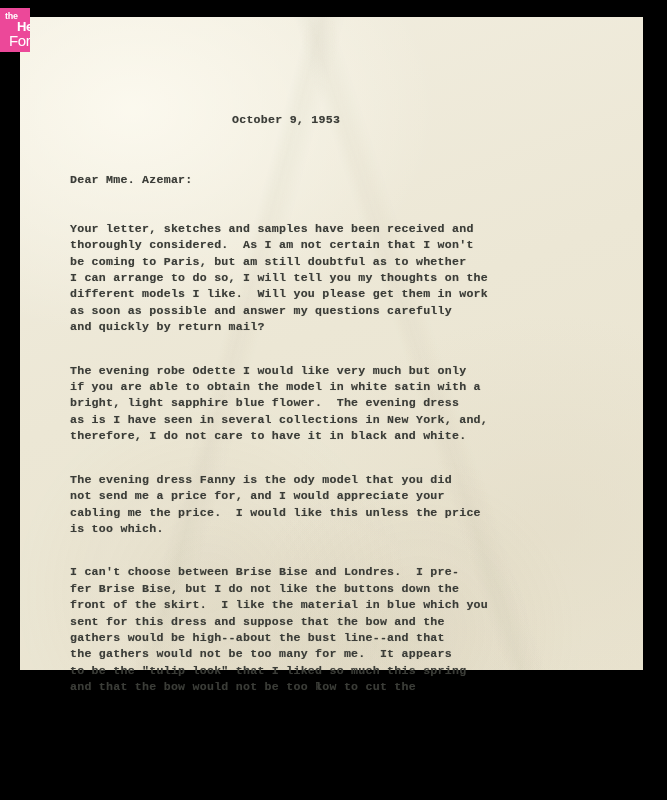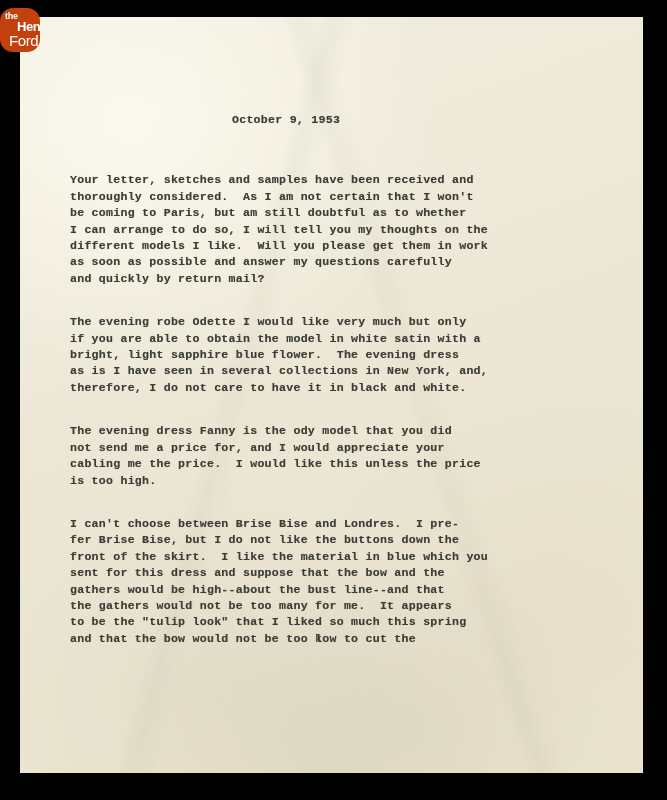--- a/index.html
+++ b/index.html
@@ -20,21 +20,21 @@
     height: 800px;
     background: #000000;
   }
 
   
   #paper-sheet {
     position: absolute;
     left: 20px;
     top: 17px;
     width: 623px;
-    height: 756px;
+    height: 653px;
     background: #efeada;
     background-image:
       radial-gradient(ellipse 70% 50% at 18% 14%, rgba(255,253,244,0.75), rgba(255,255,255,0) 70%),
       radial-gradient(ellipse 60% 45% at 85% 78%, rgba(226,219,198,0.55), rgba(255,255,255,0) 72%),
       radial-gradient(ellipse 50% 40% at 50% 100%, rgba(222,215,193,0.5), rgba(255,255,255,0) 70%),
       linear-gradient(160deg, #f2eee0 0%, #ece7d5 48%, #e9e3cf 100%);
     box-shadow: 0 0 2px rgba(0,0,0,0.55);
   }
 
   
@@ -48,27 +48,26 @@
       radial-gradient(circle at 30% 88%, rgba(150,140,110,0.09), rgba(255,255,255,0) 28%),
       radial-gradient(circle at 64% 94%, rgba(150,140,110,0.08), rgba(255,255,255,0) 24%);
     opacity: 0.9;
   }
 
   
   #logo-badge {
     position: absolute;
     left: 0px;
     top: 8px;
-    width: 40px;
+    width: 30px;
     height: 44px;
-    background: #c2410c;
+    background: #ec4899;
     color: #ffffff;
     z-index: 5;
     overflow: hidden;
-    border-radius: 13px;
   }
   #logo-badge .logo-the {
     position: absolute;
     left: 5px;
     top: 4px;
     font-size: 9px;
     font-weight: 700;
     letter-spacing: -0.2px;
     line-height: 1;
     font-family: "Liberation Sans", sans-serif;
@@ -145,39 +144,40 @@
 
 <div id="scan-frame">
 
   <div id="paper-sheet">
     <div id="paper-grain"></div>
 
     <div id="letter-body">
 
       <div id="date-line">October 9, 1953</div>
 
+      <div id="salutation">Dear Mme. Azemar:</div>
 
       <p class="letter-paragraph">Your letter, sketches and samples have been received and
 thoroughly considered.  As I am not certain that I won't
 be coming to Paris, but am still doubtful as to whether
 I can arrange to do so, I will tell you my thoughts on the
 different models I like.  Will you please get them in work
 as soon as possible and answer my questions carefully
 and quickly by return mail?</p>
 
       <p class="letter-paragraph">The evening robe Odette I would like very much but only
 if you are able to obtain the model in white satin with a
 bright, light sapphire blue flower.  The evening dress
 as is I have seen in several collections in New York, and,
 therefore, I do not care to have it in black and white.</p>
 
       <p class="letter-paragraph">The evening dress Fanny is the ody model that you did
 not send me a price for, and I would appreciate your
 cabling me the price.  I would like this unless the price
-is too high.</p>
+is too which.</p>
 
       <p class="letter-paragraph"><span>I can't choose between Brise Bise and Londres.  I pre-
 fer Brise Bise, but I do not like the buttons down the
 front of the skirt.  I like the material in blue which you
 sent for this dress and suppose that the bow and the
 gathers would be high--about the bust line--and that
 the gathers would not be too many for me.  It appears
 to be the "tulip look" that I liked so much this spring</span>
 <span>and that the bow would not be too </span><span class="overstrike"><span class="strike-under">k</span><span>l</span></span><span>ow to cut the</span></p>
 

